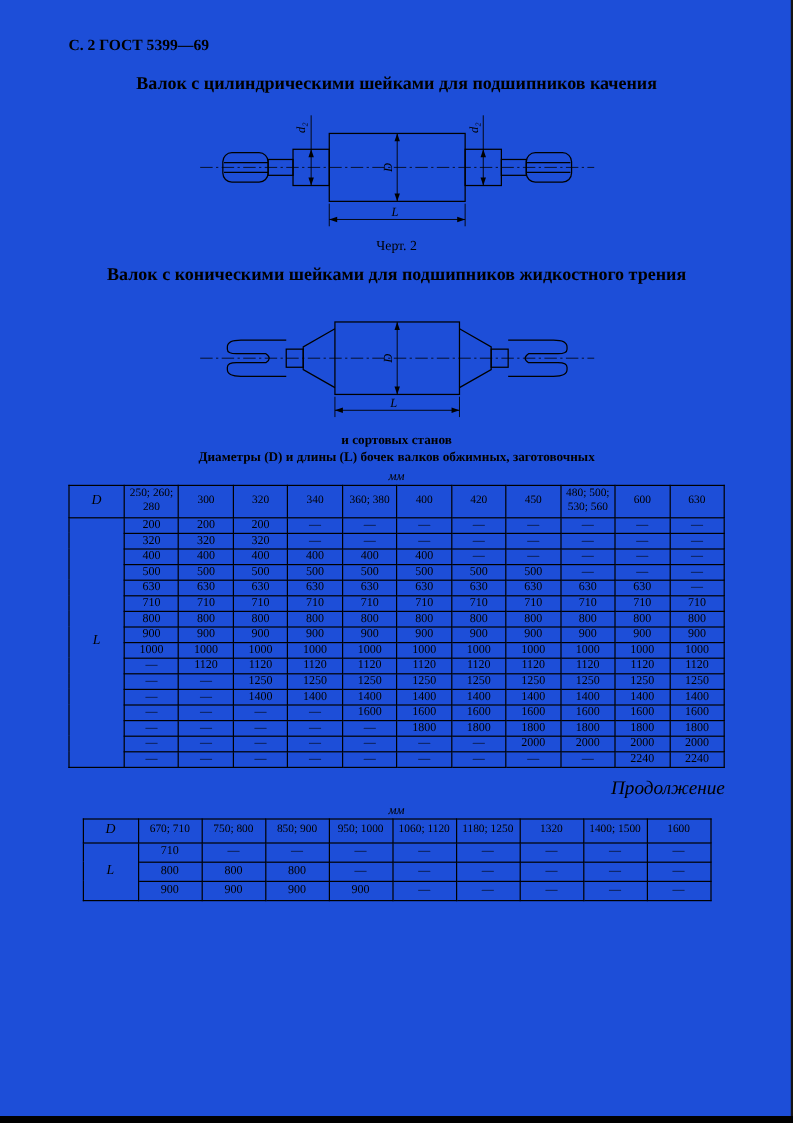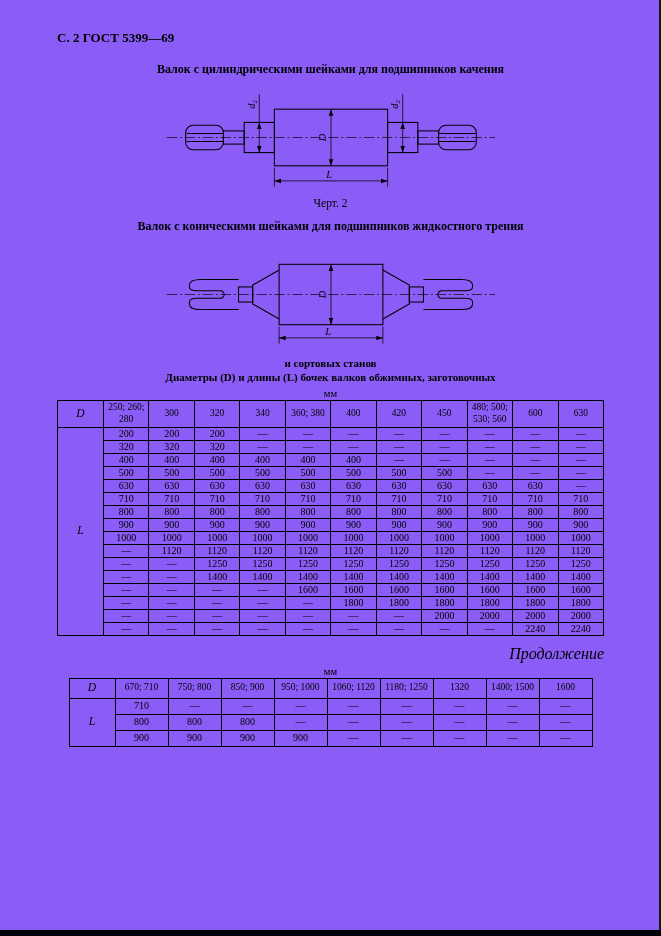--- a/index.html
+++ b/index.html
@@ -1,30 +1,30 @@
 <!DOCTYPE html>
 <html><head>
 <meta charset="utf-8">
 <style>
   * { box-sizing: border-box; }
   html, body { margin: 0; padding: 0; background: #d9d9d9; }
   .page {
-    width: 661px; height: 936px; background: #8b5cf6; position: relative;
+    width: 661px; height: 936px; background: #1d4ed8; position: relative;
     font-family: "Liberation Serif", serif; color: #000; overflow: hidden;
     padding-top: 30px; margin: 0 auto;
   }
   .doc-header { margin-left: 57px; font-size: 13px; font-weight: bold; }
-  .fig-title { text-align: center; font-weight: bold; font-size: 12px; }
+  .fig-title { text-align: center; font-weight: bold; font-size: 15px; }
   .fig-title-1 { margin-top: 16px; }
   .fig-title-2 { margin-top: 10px; }
   svg.fig { display: block; margin: 2px auto 0 auto; }
   .fig-caption { text-align: center; font-size: 11.5px; margin-top: 1px; }
   .tbl-label { text-align: right; margin: 20px 57px 0 0; font-size: 11px; letter-spacing: 2.5px; }
   .tbl-title { text-align: center; font-weight: bold; font-size: 11px; line-height: 1.3; margin-top: 3px; }
-  .units { text-align: center; font-size: 10.5px; margin-top: 3px; }
+  .units { text-align: center; font-size: 10.5px; margin-top: 3px; font-style: italic; }
   .tbl-wrap-1 { width: 547px; margin: 1px auto 0 auto; }
   .tbl-wrap-2 { width: 524px; margin: 1px auto 0 auto; }
   .gtbl { border-collapse: collapse; width: 100%; table-layout: fixed; border: 1.5px solid #000; }
   .gtbl th, .gtbl td {
     border: 1px solid #000; text-align: center; vertical-align: middle;
     padding: 0 1px; font-size: 10px; font-weight: normal; line-height: 1.2;
   }
   .gtbl thead th { height: 27px; font-size: 9.5px; }
   .gtbl td { height: 13px; }
   .gtbl .var { font-style: italic; font-size: 11.5px; }

